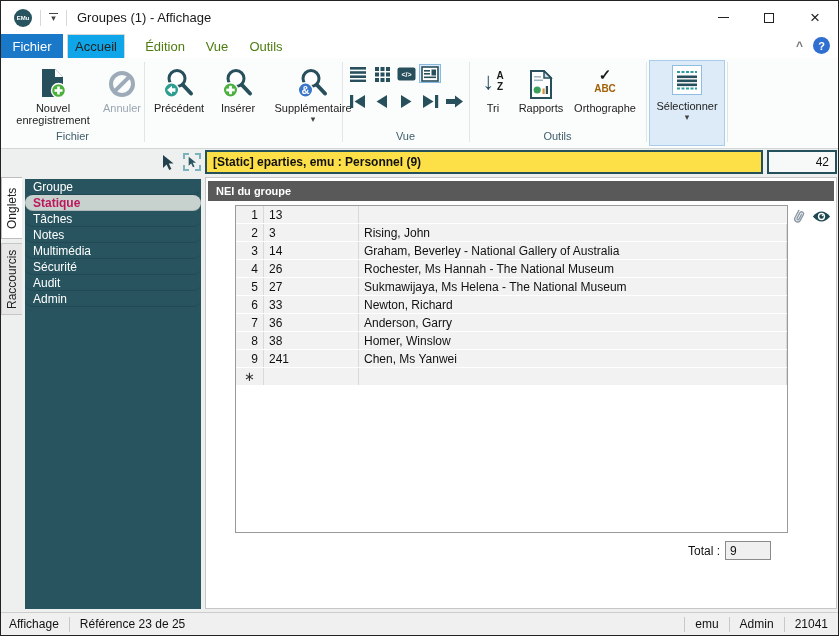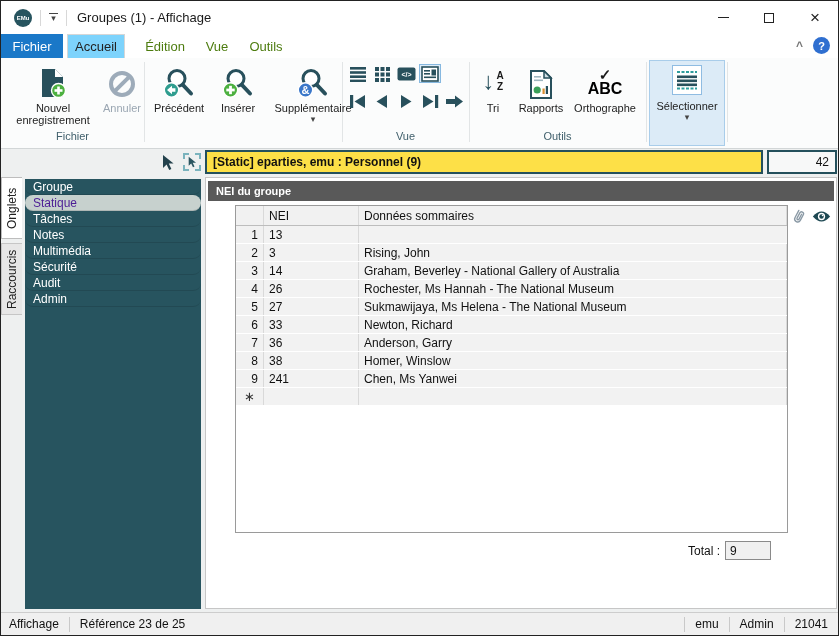--- a/index.html
+++ b/index.html
@@ -16,21 +16,21 @@
   .win-title { font-size:13px; color:#1a1a1a; margin-left:2px; }
   .win-btns { position:absolute; right:0; top:0; height:33px; display:flex; }
   .win-btn { width:46px; height:33px; display:flex; align-items:center; justify-content:center; color:#222; font-size:14px; }
   .glyph-min { width:11px; height:1.5px; background:#222; display:inline-block; }
   .glyph-max { width:10px; height:10px; border:1.3px solid #222; display:inline-block; }
 
   
   .tabbar { position:absolute; left:0; top:33px; width:100%; height:24px; background:#ffffff; }
   .rtab { position:absolute; top:0; height:24px; display:flex; align-items:center; justify-content:center; font-size:13px; color:#4d7c0f; }
   .rtab-fichier { left:0; width:62px; background:#1a78c8; color:#fff; }
-  .rtab-accueil { left:66px; width:58px; background:#7dd3fc; border:1px solid #d6d6d6; border-bottom:none; color:#222; }
+  .rtab-accueil { left:66px; width:58px; background:#0ea5e9; border:1px solid #d6d6d6; border-bottom:none; color:#222; }
   .rtab-edition { left:136px; width:56px; }
   .rtab-vue { left:198px; width:36px; }
   .rtab-outils { left:242px; width:46px; }
   .tab-right { position:absolute; right:8px; top:36px; display:flex; align-items:center; gap:10px; z-index:5; }
   .collapse-chev { color:#777; font-size:12px; font-weight:bold; }
   .help-btn { width:17px; height:17px; border-radius:50%; background:#2f6fd0; color:#fff; font-size:11px; font-weight:bold; display:flex; align-items:center; justify-content:center; }
 
   
   .ribbon { position:absolute; left:0; top:57px; width:100%; height:91px; background:#fbfcfc; border-bottom:1px solid #d2d6d7; }
   .rdiv { position:absolute; top:4px; width:1px; height:80px; background:#e2e5e6; }
@@ -52,21 +52,21 @@
   .rec-count-box { position:absolute; left:766px; top:149px; width:70px; height:24px; background:#f7f8f8; border:2px solid #24505c; display:flex; align-items:center; justify-content:flex-end; padding-right:6px; font-size:12px; color:#111; }
 
   
   .vtab { position:absolute; left:0; width:21px; display:flex; align-items:center; justify-content:center; font-size:12px; color:#222; writing-mode:vertical-rl; transform:rotate(180deg); }
   .vtab-onglets { top:176px; height:62px; background:#ffffff; border:1px solid #bdbdbd; border-left:none; }
   .vtab-raccourcis { top:242px; height:72px; background:#e7e7e7; border:1px solid #c6c6c6; border-left:none; }
 
   
   .sidebar { position:absolute; left:24px; top:178px; width:176px; height:430px; background:#27545f; }
   .side-item { height:16px; line-height:16px; padding-left:8px; font-size:12px; color:#ffffff; border-bottom:1px solid rgba(0,0,0,0.12);border-radius:8px; }
-  .side-item.sel { background:#c7d1ce; color:#4c1d95; }
+  .side-item.sel { background:#c7d1ce; color:#be185d;font-weight:bold; }
 
   
   .main-panel { position:absolute; left:204px; top:176px; width:632px; height:432px; background:#ffffff; border:1px solid #c6c6c6; }
   .grp-bar { position:absolute; left:2px; top:3px; right:2px; height:20px; background:#595959; color:#fff; font-size:11px; display:flex; align-items:center; padding-left:8px;font-weight:bold; }
 
   .grid { position:absolute; left:29px; top:27px; width:553px; height:328px; border:1px solid #9a9a9a; background:#ffffff; font-size:12px; color:#111; }
   .g-head { display:flex; height:20px; background:#f1f1f1; border-bottom:1px solid #bdbdbd; }
   .g-head > div { border-right:1px solid #d9d9d9; display:flex; align-items:center; padding-left:5px; }
   .trow { display:flex; height:18px; background:#f2f2f2; border-bottom:1px solid #ffffff; }
   .trow > div { border-right:1px solid #d9d9d9; display:flex; align-items:center; padding-left:5px; overflow:hidden; white-space:nowrap; }
@@ -279,21 +279,21 @@
           <circle cx="8.2" cy="20" r="3.6" fill="#3aa05a"></circle>
           <rect x="13.5" y="18.5" width="2.2" height="5.5" fill="#d98e32"></rect>
           <rect x="16.8" y="16" width="2.2" height="8" fill="#28505c"></rect>
         </svg>
       </div>
       <div class="lbl">Rapports</div>
     </div>
     <div class="bigbtn" style="left:568px; width:72px;">
       <div class="ic" style="flex-direction:column; align-items:center; gap:0;">
         <span style="font-size:15px; font-weight:bold; color:#1a1a1a; line-height:14px;">✓</span>
-        <span style="font-size:16px; font-weight:bold; color:#000000; line-height:13px;">ABC</span>
+        <span style="font-size:10px; font-weight:bold; color:#a16207; line-height:13px;">ABC</span>
       </div>
       <div class="lbl">Orthographe</div>
     </div>
     <div class="grp-label" style="left:468px; width:177px;">Outils</div>
 
     <div class="sel-bigbtn">
       <div class="sel-icon-box">
         <svg width="22" height="20" viewBox="0 0 22 20">
           <g fill="#2f9d9d">
             <rect x="1" y="1" width="3" height="2"></rect>
@@ -351,25 +351,20 @@
     <div class="side-item">Audit</div>
     <div class="side-item">Admin</div>
   </div>
 
   <div class="main-panel">
     <div class="grp-bar">
       <span>NEI du groupe</span>
     </div>
 
     <div class="grid">
-      <div class="g-head">
-        <div class="c-num"></div>
-        <div class="c-nei">NEI</div>
-        <div class="c-sum">Données sommaires</div>
-      </div>
       <div class="trow">
         <div class="c-num">1</div>
         <div class="c-nei">13</div>
       </div>
       <div class="trow">
         <div class="c-num">2</div>
         <div class="c-nei">3</div>
         <div class="c-sum">Rising, John</div>
       </div>
       <div class="trow">

